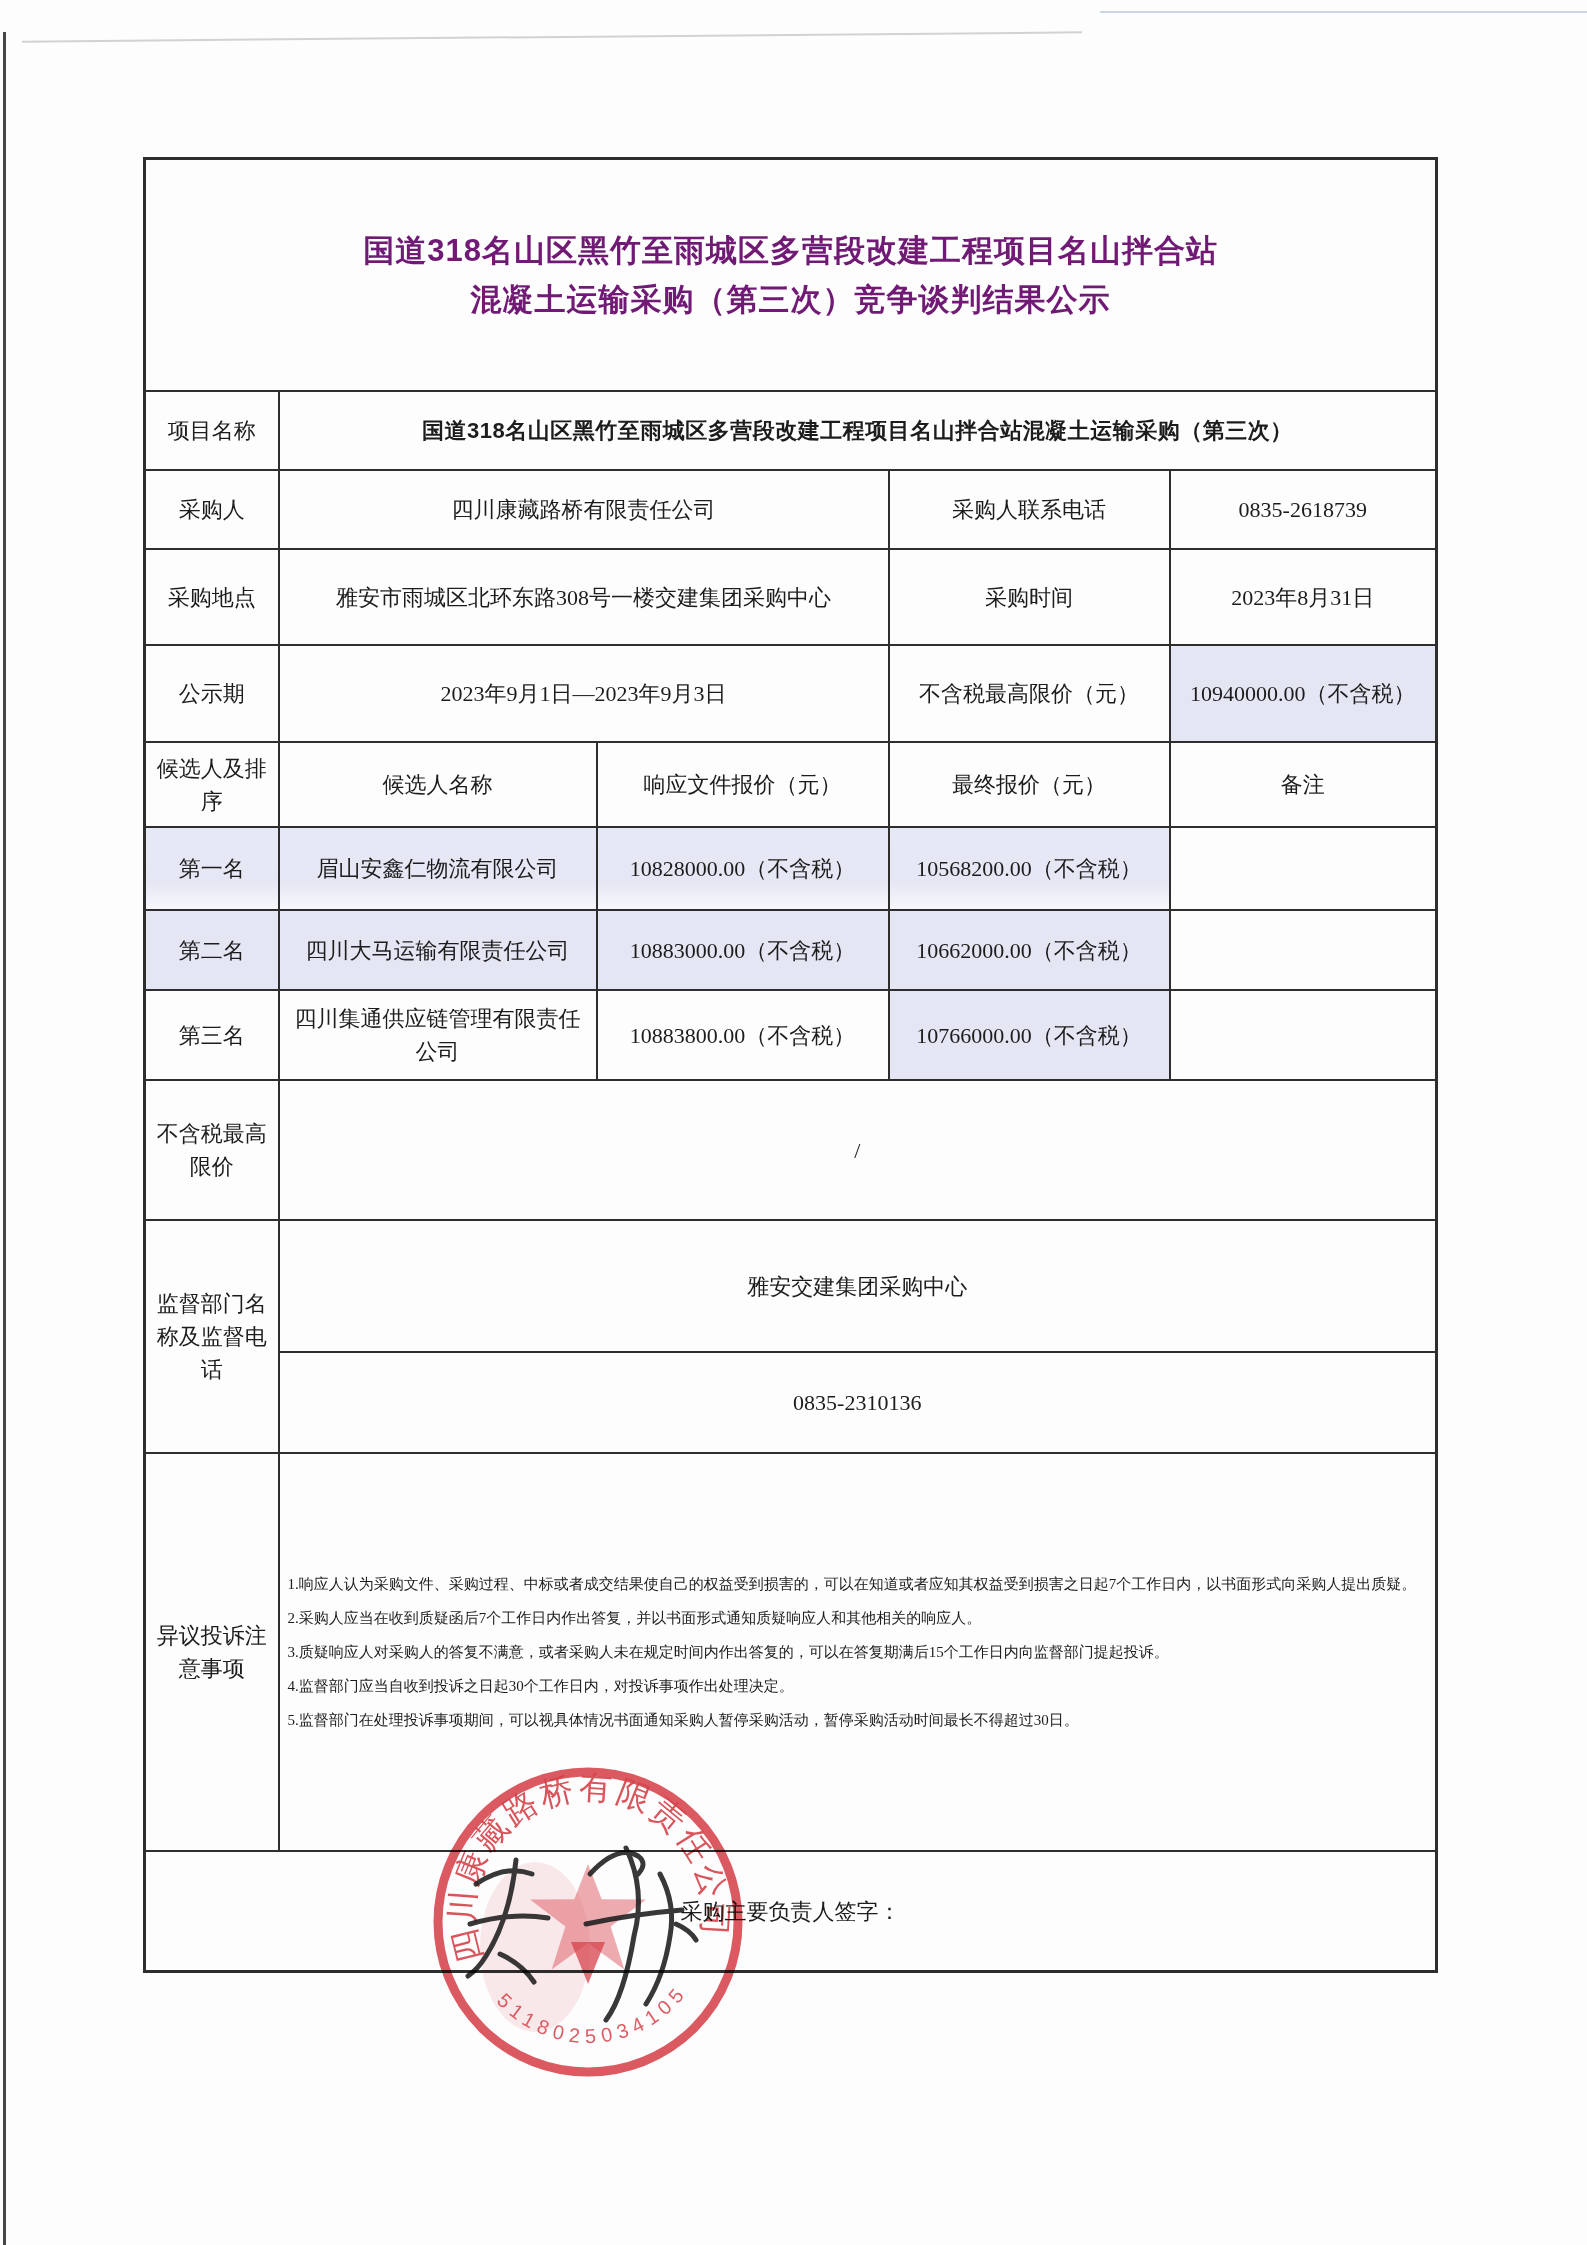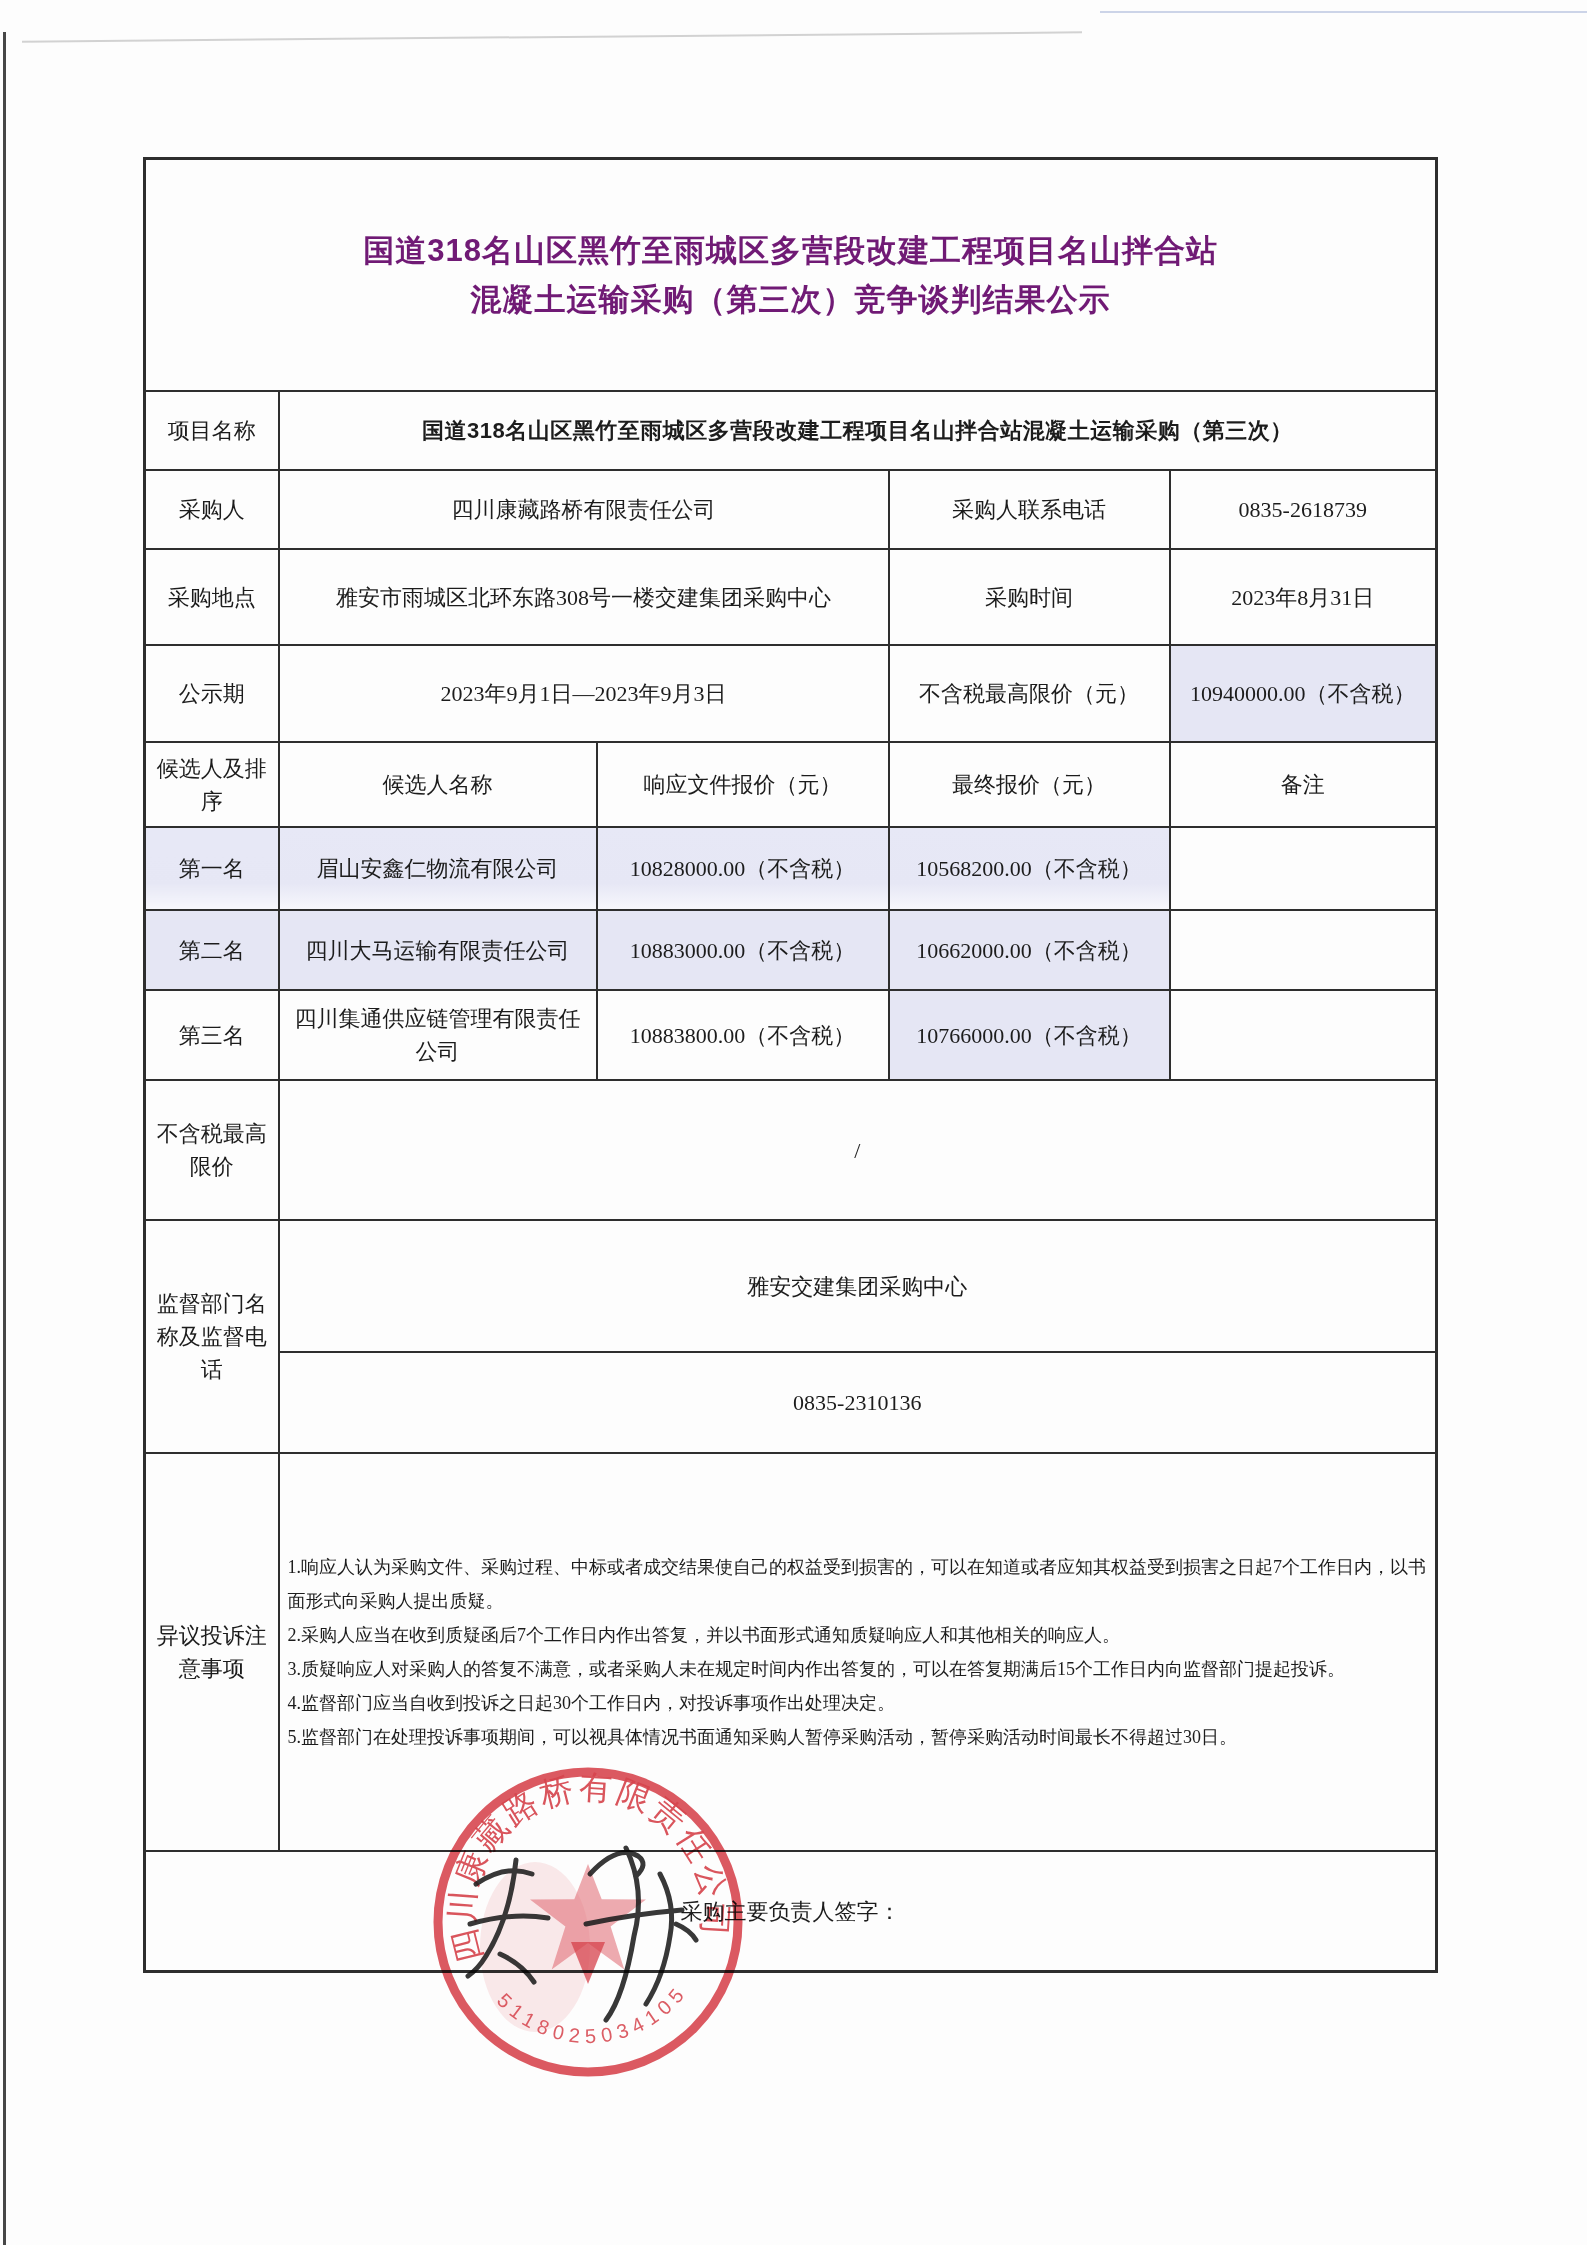--- a/index.html
+++ b/index.html
@@ -50,21 +50,21 @@
     font-family:"Liberation Sans", sans-serif;
     font-weight:bold;font-size:31px;line-height:49px;letter-spacing:1px;color:#701a75;
   }
   .lbl-left{text-align:left;padding-left:6px;padding-right:4px;line-height:1.5;}
   .val-left{text-align:left;padding-left:10px;}
   .bold-sans{font-family:"Liberation Sans", sans-serif;font-weight:bold;font-size:22px;letter-spacing:0.5px;}
   .hl{background:#e5e6f4;}
   .hl-fade{background:linear-gradient(to bottom,#e7e8f6 0%,#e6e7f5 68%,#f7f7fc 100%);}
   .slash-cell{font-size:26px;}
   .complaints-cell{text-align:left;padding:10px 14px 10px 10px;}
-  .complaint-item{font-size:18px;line-height:34px;text-align:left;}
+  .complaint-item{font-size:15px;line-height:34px;text-align:left;}
   .sig-cell{text-align:left;padding-left:10px;font-size:24px;}
 
   .stamp-wrap{
     position:absolute;left:420px;top:1752px;width:336px;height:336px;
     mix-blend-mode:multiply;
   }
 </style>
 </head>
 <body>
 

